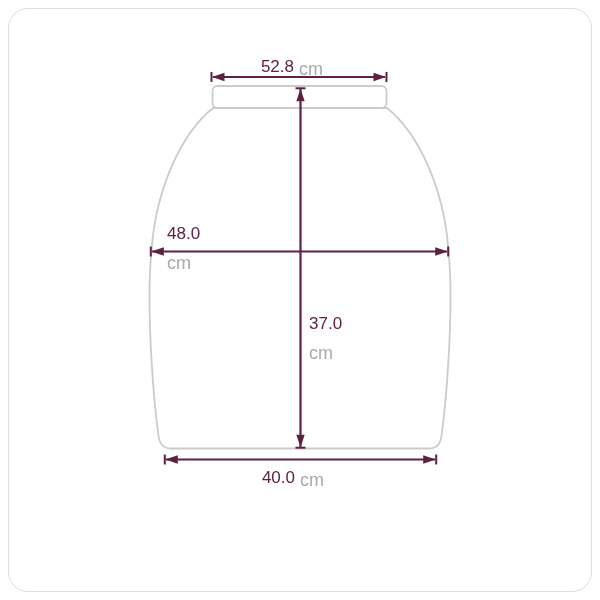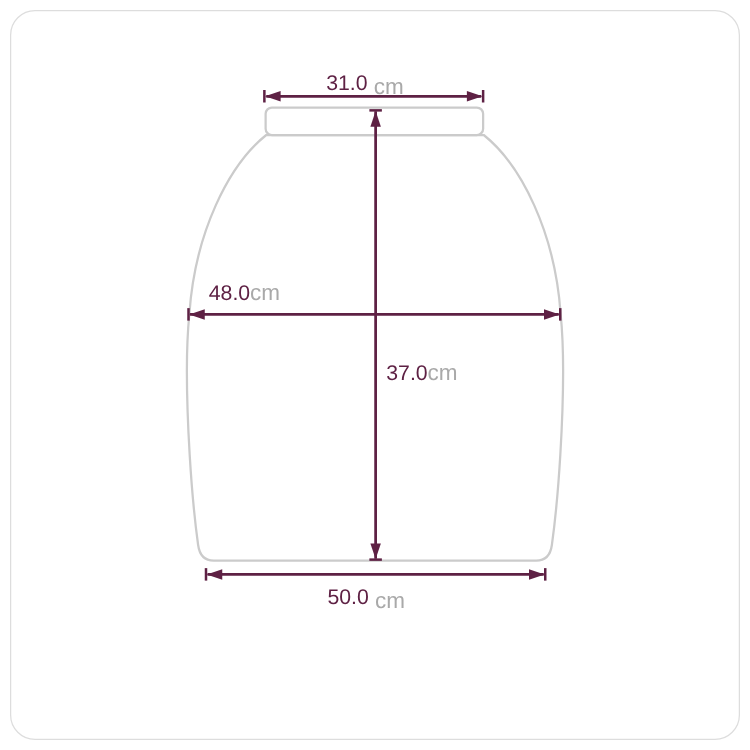--- a/index.html
+++ b/index.html
@@ -24,28 +24,28 @@
   }
   svg.diagram{position:absolute;left:0;top:0;width:600px;height:600px;}
   .outline{stroke:var(--outline);stroke-width:1.8;fill:#FFFFFF;}
   .outline-rect{stroke:var(--outline);stroke-width:1.8;fill:#FFFFFF;}
   .dline{stroke:var(--accent);stroke-width:2.2;}
   .dtick{stroke:var(--accent);stroke-width:2;}
   .darrow{fill:var(--accent);stroke:none;}
   .label{position:absolute;white-space:nowrap;}
   .label .num{color:var(--accent);font-size:17px;line-height:1;}
   .label .unit{color:var(--unit-text);font-size:18px;line-height:1;}
-  .label.inline{display:flex;align-items:baseline;gap:0;}
+  .label.inline{display:flex;align-items:baseline;gap:12px;flex-direction:column;}
   .label.split{width:0;height:17px;}
   .label.split .num{position:absolute;right:2px;top:0;}
   .label.split .unit{position:absolute;left:3px;top:2px;}
   
   #label-top{left:296px;top:58px;}
   #label-mid{left:167px;top:225px;}
-  #label-len{left:309px;top:289px;}
+  #label-len{left:309px;top:315px;}
   #label-bottom{left:297px;top:469px;}
 </style>
 </head>
 <body>
 
 <div class="card"></div>
 
 <svg class="diagram" viewBox="0 0 600 600" aria-hidden="true">
 
   <path class="outline" d="M 213 108
@@ -88,30 +88,30 @@
   <g>
     <line class="dline" x1="166" y1="459.5" x2="435" y2="459.5"></line>
     <line class="dtick" x1="164.8" y1="454.5" x2="164.8" y2="464.5"></line>
     <polygon class="darrow" points="165.3,459.5 177.8,455.3 177.8,463.7"></polygon>
     <line class="dtick" x1="436.2" y1="454.5" x2="436.2" y2="464.5"></line>
     <polygon class="darrow" points="435.7,459.5 423.2,455.3 423.2,463.7"></polygon>
   </g>
 </svg>
 
 <div id="label-top" class="label split">
-  <span class="num">31.0</span>
+  <span class="num">52.8</span>
   <span class="unit">cm</span>
 </div>
 
 <div id="label-mid" class="label inline">
   <span class="num">48.0</span>
   <span class="unit">cm</span>
 </div>
 
 <div id="label-len" class="label inline">
   <span class="num">37.0</span>
   <span class="unit">cm</span>
 </div>
 
 <div id="label-bottom" class="label split">
-  <span class="num">50.0</span>
+  <span class="num">40.0</span>
   <span class="unit">cm</span>
 </div>
 
 </body></html>

